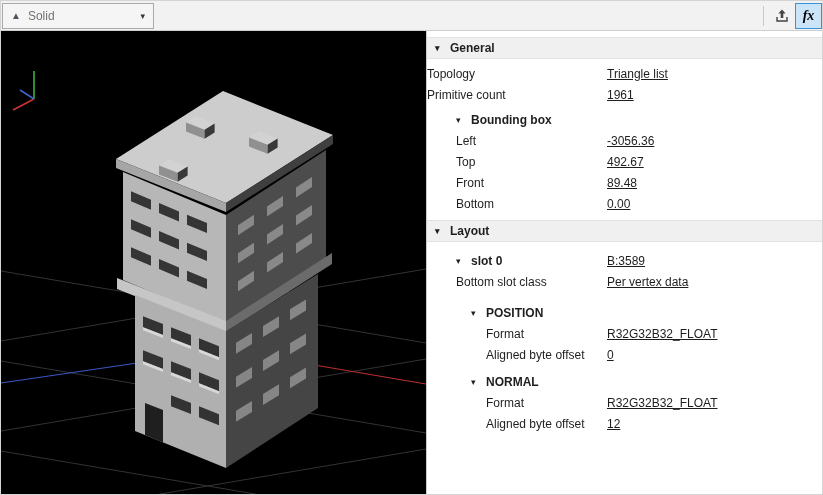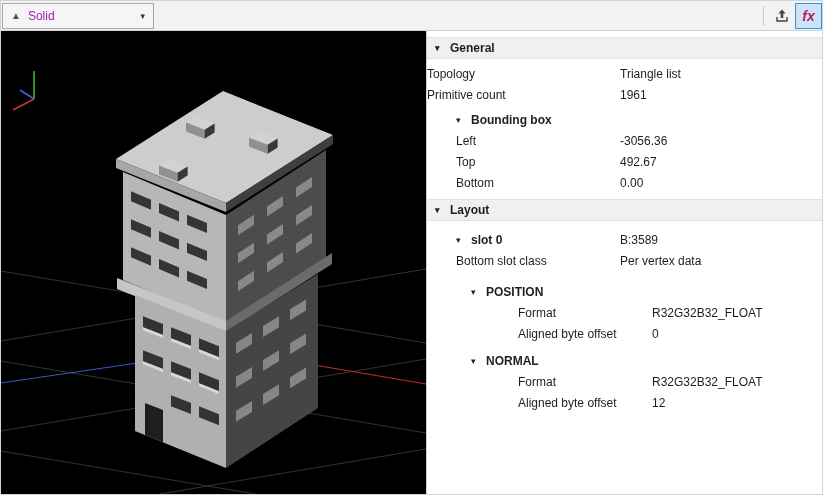--- a/index.html
+++ b/index.html
@@ -3,47 +3,47 @@
 <meta charset="utf-8">
 <style>
   * { box-sizing: border-box; margin: 0; padding: 0; }
   body { font-family: "Liberation Sans", sans-serif; font-size: 12px; color: #1e1e1e; background: #fff; }
   .app { width: 823px; height: 495px; display: flex; flex-direction: column; overflow: hidden; border: 1px solid #d4d4d4; }
 
   
   .toolbar { height: 30px; flex: 0 0 30px; background: #f2f2f2; border-bottom: 1px solid #cfcfcf; display: flex; align-items: center; }
   .combo { width: 152px; height: 26px; margin-left: 1px; background: #f5f5f5; border: 1px solid #a9a9a9; display: flex; align-items: center; cursor: default; }
   .combo .mode-glyph { color: #4a5560; font-size: 10px; margin: 0 7px 0 8px; }
-  .combo .combo-label { color: #a21caf; }
+  .combo .combo-label { color: #737373; }
   .combo .caret { margin-left: auto; margin-right: 8px; font-size: 9px; color: #333; }
   .tb-spacer { flex: 1; }
   .tb-sep { width: 1px; height: 20px; background: #c9c9c9; margin: 0 4px; }
   .tool-btn { width: 27px; height: 26px; display: flex; align-items: center; justify-content: center; border: 1px solid transparent; }
   .tool-btn.selected { background: #cce4f7; border-color: #3393df; }
-  .fx-glyph { font-family: Liberation Sans, sans-serif; font-style: italic; font-weight: bold; font-size: 14px; color: #be185d; }
+  .fx-glyph { font-family: Liberation Serif, serif; font-style: italic; font-weight: bold; font-size: 14px; color: #000000; }
 
   
   .main { flex: 1; display: flex; min-height: 0; }
   .viewport { width: 425px; flex: 0 0 425px; background: #000; position: relative; }
   .viewport svg { display: block; }
 
   
   .panel { flex: 1; background: #fff; border-left: 1px solid #cccccc; overflow: hidden; padding-top: 6px; }
   .band { height: 22px; background: #f0f0f0; border-top: 1px solid #e2e2e2; border-bottom: 1px solid #e2e2e2; display: flex; align-items: center; font-weight: bold; }
   .band .tri { margin-left: 8px; }
   .row { height: 21px; display: flex; align-items: center; position: relative; }
-  .row .value { position: absolute; left: 193px; white-space: nowrap; }
+  .row .value { position: absolute; left: 180px; white-space: nowrap; text-decoration: underline; }
   .tri { font-size: 9px; color: #1e1e1e; margin-right: 6px; width: 9px; display: inline-block; }
   .bold { font-weight: bold; text-align: center; }
   .ind1 { }
   .h2   { padding-left: 29px; }
   .ind2 { padding-left: 29px; }
   .ind2b{ padding-left: 29px; }
   .h3   { padding-left: 44px; }
-  .ind3 { padding-left: 59px; margin-left: 32px; }
+  .ind3 { padding-left: 59px; }
   .gap4 { margin-top: 4px; }
   .gap6 { margin-top: 6px; }
   .gap8 { margin-top: 8px; }
   .gap10{ margin-top: 10px; }
 </style>
 </head>
 <body>
 
 <div class="app">
 
@@ -195,20 +195,24 @@
       </div>
       <div class="row ind2">
         <span>Left</span>
         <span class="value">-3056.36</span>
       </div>
       <div class="row ind2">
         <span>Top</span>
         <span class="value">492.67</span>
       </div>
       <div class="row ind2">
+        <span>Front</span>
+        <span class="value">89.48</span>
+      </div>
+      <div class="row ind2">
         <span>Bottom</span>
         <span class="value">0.00</span>
       </div>
 
       <div class="band gap6">
         <span class="tri">▾</span>
         <span>Layout</span>
       </div>
 
       <div class="row h2 gap8">

